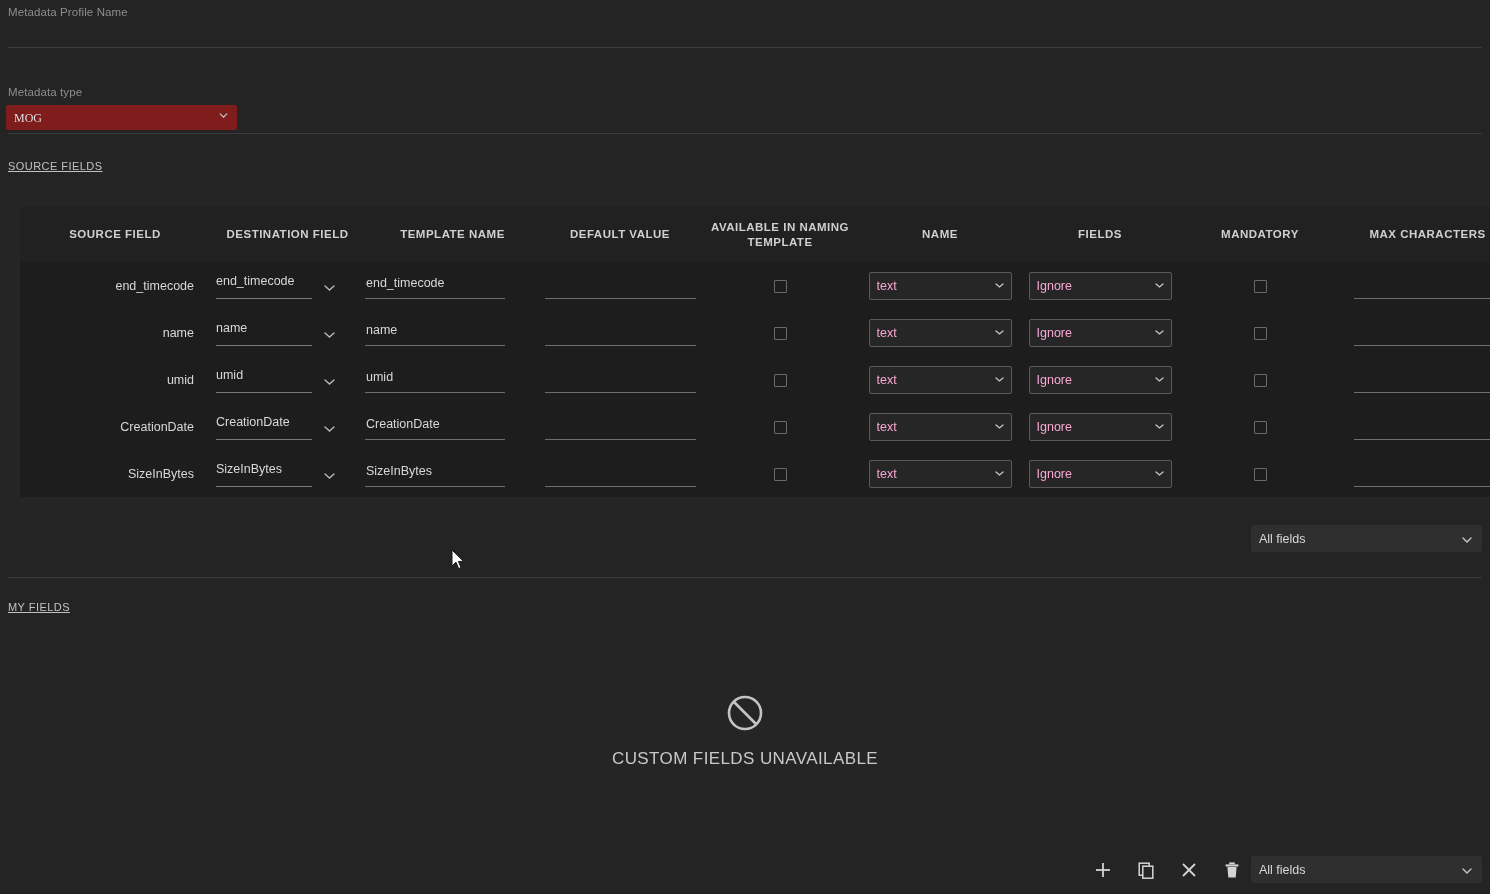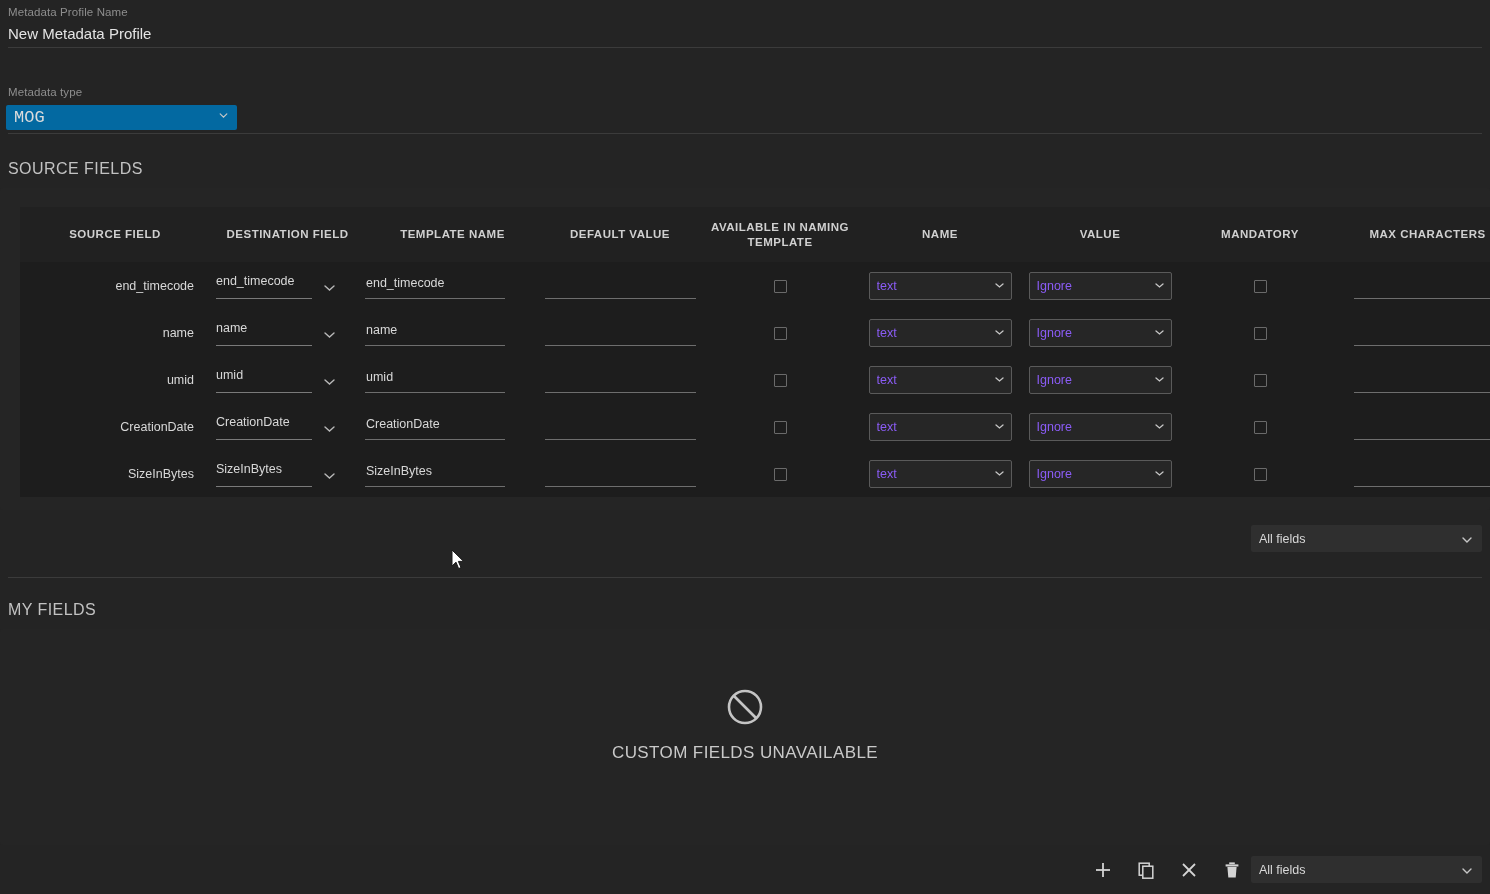--- a/index.html
+++ b/index.html
@@ -55,47 +55,48 @@
     position: absolute;
     left: 0; top: 84px;
     width: 600px;
   }
   .metatype-block .field-caption { padding-left: 8px; }
   .select-plain {
     margin-top: 5px;
     margin-left: 6px;
     width: 231px;
     height: 25px;
-    background: #0369a1;
+    background: #7f1d1d;
     border: none;
     border-radius: 2px;
     color: #dcdcdc;
-    font-size: 17px;
-    font-family: Liberation Mono, monospace;
+    font-size: 12px;
+    font-family: Liberation Serif, serif;
     padding: 0 22px 0 8px;
     appearance: none;
     -webkit-appearance: none;
     position: relative;
   }
   .select-wrap { position: relative; display: inline-block; }
   .select-wrap .chev {
     position: absolute;
     right: 9px; top: 50%;
     margin-top: -2px;
     pointer-events: none;
     width: 9px; height: 5px;
   }
 
   
   .section-heading {
     position: absolute;
     left: 8px;
-    font-size: 16px;
+    font-size: 11px;
     letter-spacing: .45px;
     color: #c2c2c2;
+    text-decoration: underline;
   }
   .sh-source { top: 160px; }
   .sh-myfields { top: 601px; }
 
   
   .panel {
     position: absolute;
     background: #252525;
     border-radius: 3px;
   }
@@ -186,21 +187,21 @@
   .cell-left { text-align: left; padding-left: 0; }
 
   
   .boxed-wrap { position: relative; display: inline-block; }
   .boxed {
     width: 143px;
     height: 28px;
     background: #262626;
     border: 1px solid #5a5a5a;
     border-radius: 2px;
-    color: #8b5cf6;
+    color: #f9a8d4;
     font-size: 12.5px;
     font-family: "Liberation Sans", sans-serif;
     padding: 0 22px 0 7px;
     appearance: none;
     -webkit-appearance: none;
     outline: none;
   }
   .boxed-wrap .chev { position: absolute; right: 8px; top: 11px; width: 9px; height: 5px; pointer-events: none; }
 
   
@@ -240,21 +241,21 @@
 
   
   .panel-myfields {
     left: 0; top: 629px;
     width: 1490px;
     height: 216px;
     background: #252525;
   }
   .empty-state {
     position: absolute;
-    left: 0; right: 0; top: 58px;
+    left: 0; right: 0; top: 64px;
     text-align: center;
   }
   .empty-icon { display: block; margin: 0 auto 16px; width: 40px; height: 40px; }
   .empty-text {
     font-size: 17px;
     color: #c9c9c9;
     letter-spacing: .4px;
   }
 
   
@@ -299,21 +300,20 @@
   
   .cursor { position: absolute; left: 451px; top: 549px; width: 14px; height: 22px; pointer-events: none; }
 </style>
 </head>
 <body>
 
 <div id="app">
 
   <div class="profile-block">
     <div class="field-caption">Metadata Profile Name</div>
-    <div class="profile-name-value">New Metadata Profile</div>
   </div>
   <div class="hr-full hr-1"></div>
 
   <div class="metatype-block">
     <div class="field-caption">Metadata type</div>
     <span class="select-wrap">
       <select class="select-plain">
         <option>MOG</option>
       </select>
       <svg class="chev" viewBox="0 0 10 6">
@@ -340,21 +340,21 @@
             <col class="col-max">
         </colgroup>
         <thead>
           <tr>
             <th>SOURCE FIELD</th>
             <th>DESTINATION FIELD</th>
             <th>TEMPLATE NAME</th>
             <th>DEFAULT VALUE</th>
             <th>AVAILABLE IN NAMING TEMPLATE</th>
             <th>NAME</th>
-            <th>VALUE</th>
+            <th>FIELDS</th>
             <th>MANDATORY</th>
             <th>MAX CHARACTERS</th>
           </tr>
         </thead>
         <tbody id="table-body">
             <tr>
               <td>
                 <span class="src-text">end_timecode</span>
               </td>
               <td>

